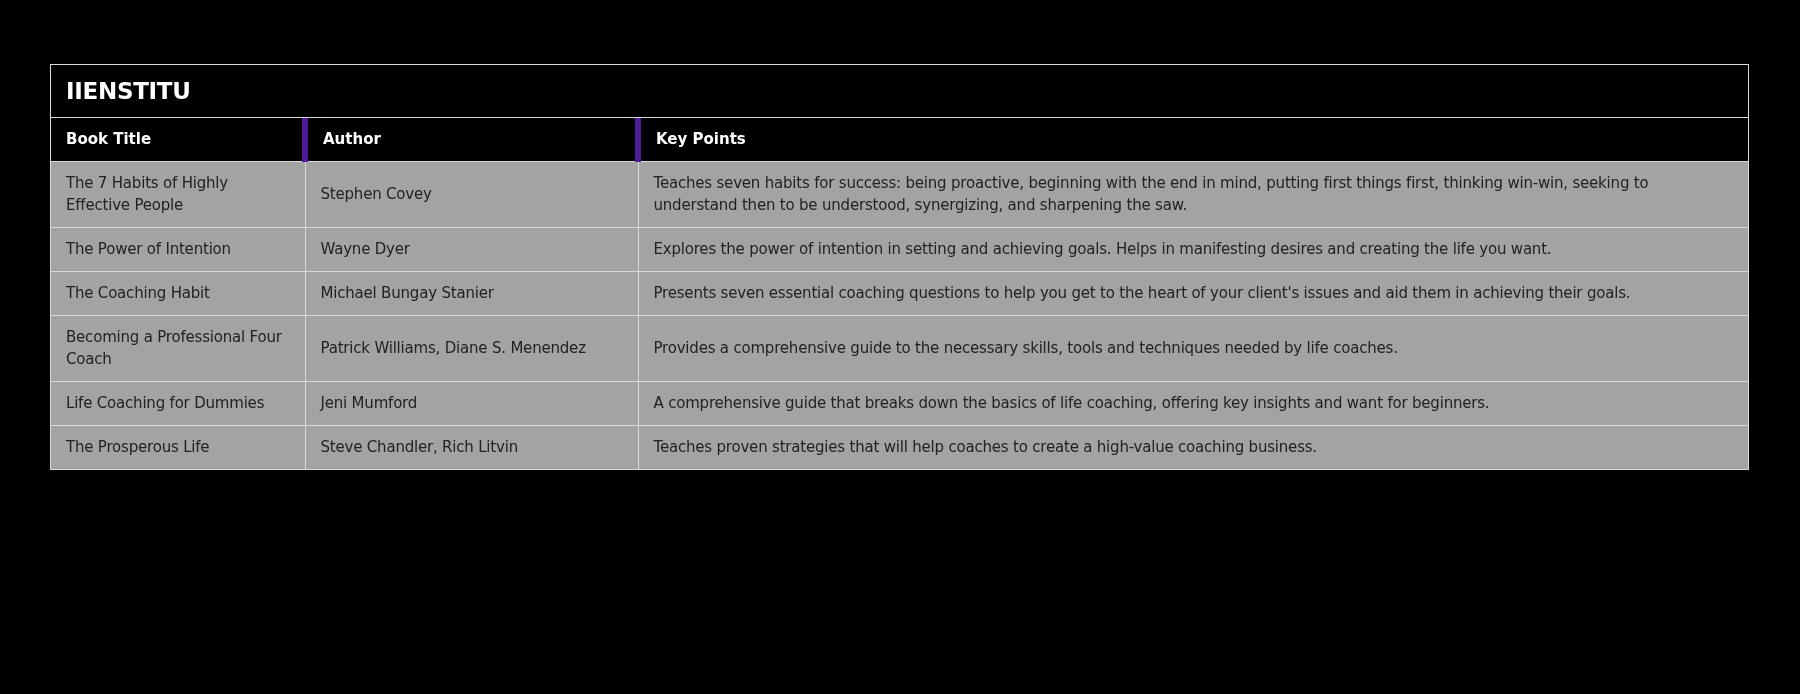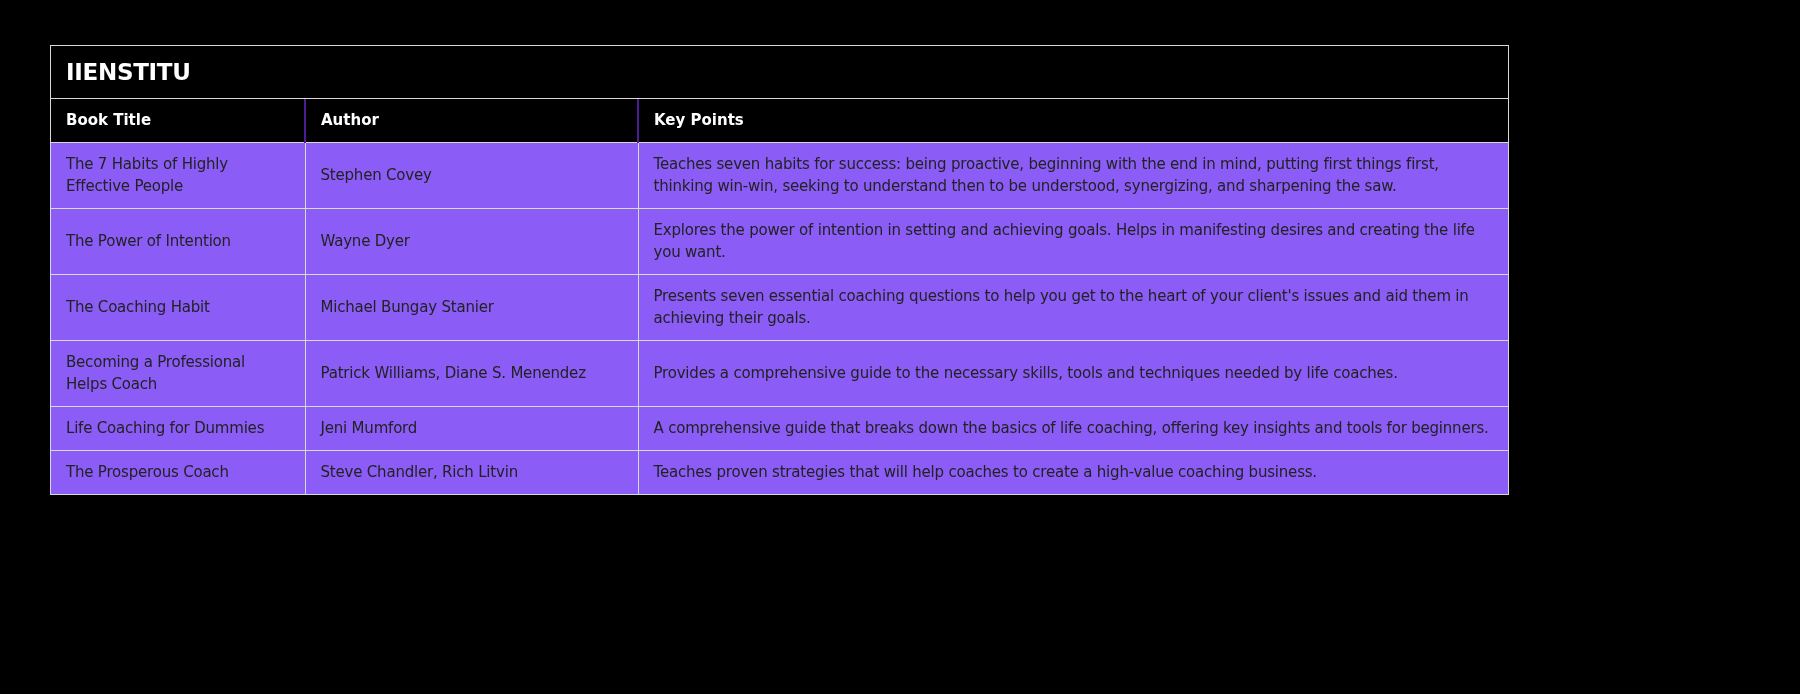--- a/index.html
+++ b/index.html
@@ -10,25 +10,25 @@
   body {
     width: 1800px;
     height: 694px;
     position: relative;
     overflow: hidden;
     font-family: "DejaVu Sans", "Liberation Sans", sans-serif;
   }
   .table-wrap {
     position: absolute;
     left: 50px;
-    top: 45px;
-    width: 1459px;
+    top: 64px;
+    width: 1699px;
     border: 1px solid #d9d9d9;
     box-sizing: border-box;
-    background: #8b5cf6;
+    background: #a3a3a3;
   }
   .title-row {
     height: 53px;
     background: #000000;
     color: #ffffff;
     border-bottom: 1px solid #d9d9d9;
     display: flex;
     align-items: center;
     padding-left: 15px;
     box-sizing: border-box;
@@ -47,21 +47,21 @@
   col.c3 { width: auto; }
   th {
     background: #000000;
     color: #ffffff;
     text-align: left;
     font-weight: bold;
     font-size: 15px;
     height: 43px;
     padding: 0 15px;
     box-sizing: border-box;
-    border-left: 2px solid #4c1d95;
+    border-left: 6px solid #4c1d95;
   }
   th:first-child { border-left: none; }
   td {
     color: #222222;
     font-size: 15px;
     line-height: 22px;
     padding: 10px 15px 11px 15px;
     box-sizing: border-box;
     vertical-align: middle;
     border-left: 1px solid #d9d9d9;
@@ -100,29 +100,29 @@
         <td>The Power of Intention</td>
         <td>Wayne Dyer</td>
         <td>Explores the power of intention in setting and achieving goals. Helps in manifesting desires and creating the life you want.</td>
       </tr>
       <tr class="single">
         <td>The Coaching Habit</td>
         <td>Michael Bungay Stanier</td>
         <td>Presents seven essential coaching questions to help you get to the heart of your client's issues and aid them in achieving their goals.</td>
       </tr>
       <tr class="double">
-        <td>Becoming a Professional Helps Coach</td>
+        <td>Becoming a Professional Four Coach</td>
         <td>Patrick Williams, Diane S. Menendez</td>
         <td>Provides a comprehensive guide to the necessary skills, tools and techniques needed by life coaches.</td>
       </tr>
       <tr class="single">
         <td>Life Coaching for Dummies</td>
         <td>Jeni Mumford</td>
-        <td>A comprehensive guide that breaks down the basics of life coaching, offering key insights and tools for beginners.</td>
+        <td>A comprehensive guide that breaks down the basics of life coaching, offering key insights and want for beginners.</td>
       </tr>
       <tr class="single">
-        <td>The Prosperous Coach</td>
+        <td>The Prosperous Life</td>
         <td>Steve Chandler, Rich Litvin</td>
         <td>Teaches proven strategies that will help coaches to create a high-value coaching business.</td>
       </tr>
     </tbody>
   </table>
 </div>
 
 </body></html>

